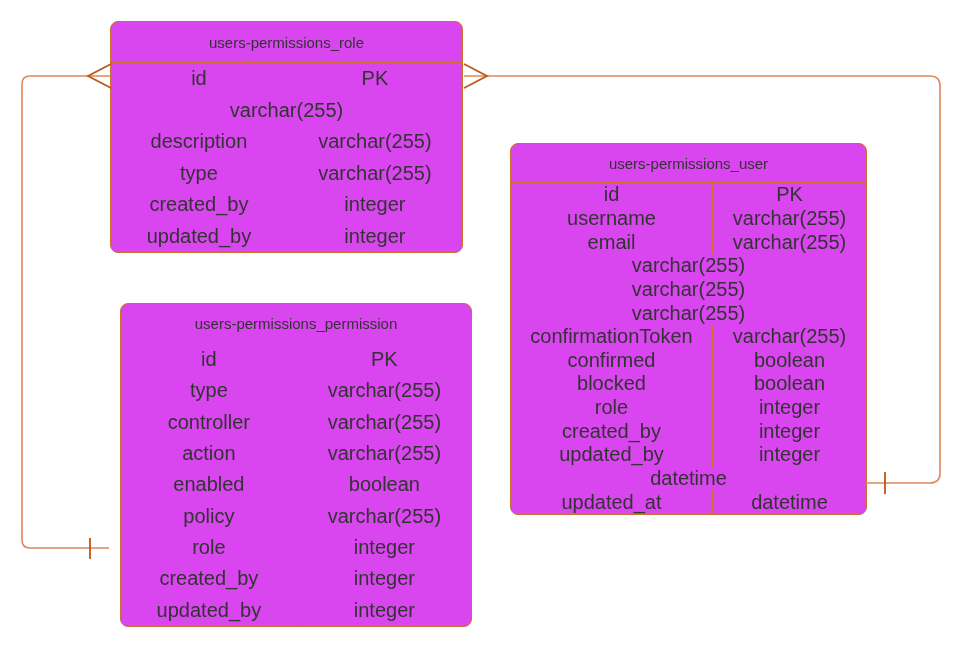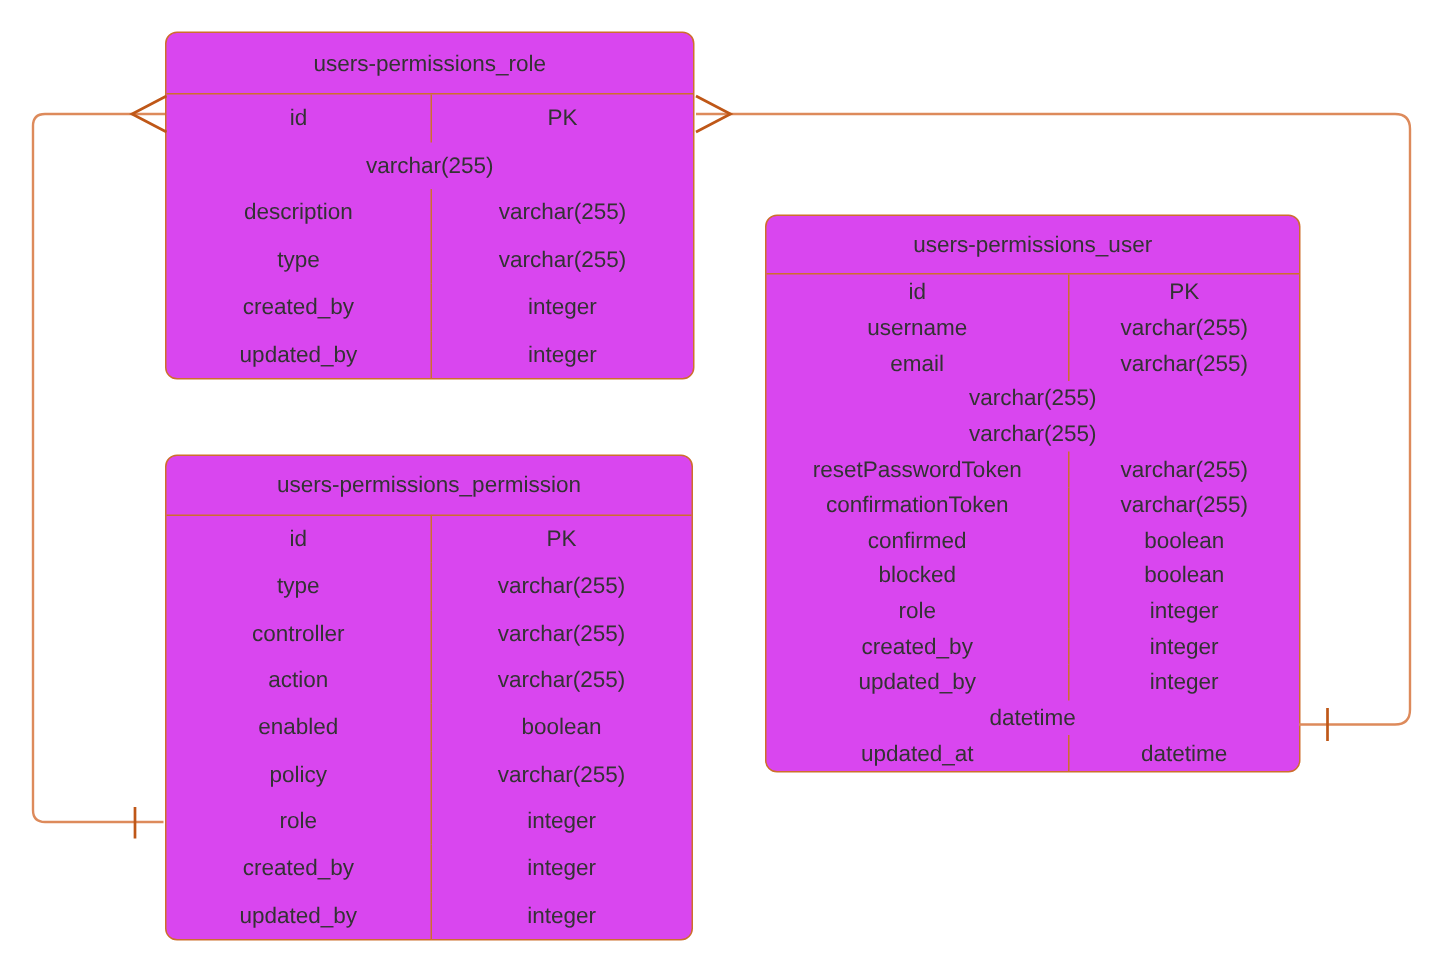--- a/index.html
+++ b/index.html
@@ -36,21 +36,21 @@
   }
   .entity-rows {
     flex: 1 1 auto;
     display: flex;
     flex-direction: column;
   }
   .row {
     flex: 1 1 0;
     display: flex;
     align-items: stretch;
-    font-size: 15px;
+    font-size: 20px;
   }
   .cell {
     display: flex;
     align-items: center;
     justify-content: center;
     white-space: nowrap;
     overflow: hidden;
   }
   .cell-name {
     box-sizing: border-box;
@@ -58,21 +58,21 @@
   }
   .cell-type {
     flex: 1 1 auto;
   }
 
   
   #entity-role       { left: 110px; top: 21px;  width: 353px; height: 232px; }
   #entity-role .entity-title { height: 40px; }
   #entity-role .cell-name    { width: 50.4%; }
 
-  #entity-permission { left: 110px; top: 303px; width: 352px; height: 324px; }
+  #entity-permission { left: 120px; top: 303px; width: 352px; height: 324px; }
   #entity-permission .entity-title { height: 39px; }
   #entity-permission .cell-name    { width: 50.5%; }
 
   #entity-user       { left: 510px; top: 143px; width: 357px; height: 372px; }
   #entity-user .entity-title { height: 38px; }
   #entity-user .cell-name    { width: 56.9%; }
 
   
   #connector-layer {
     position: absolute;
@@ -199,21 +199,20 @@
           <div class="cell cell-name">email</div>
           <div class="cell cell-type">varchar(255)</div>
         </div>
         <div class="row">
           <div class="cell cell-type">varchar(255)</div>
         </div>
         <div class="row">
           <div class="cell cell-type">varchar(255)</div>
         </div>
         <div class="row">
-          <div class="cell cell-name">resetPasswordToken</div>
           <div class="cell cell-type">varchar(255)</div>
         </div>
         <div class="row">
           <div class="cell cell-name">confirmationToken</div>
           <div class="cell cell-type">varchar(255)</div>
         </div>
         <div class="row">
           <div class="cell cell-name">confirmed</div>
           <div class="cell cell-type">boolean</div>
         </div>

